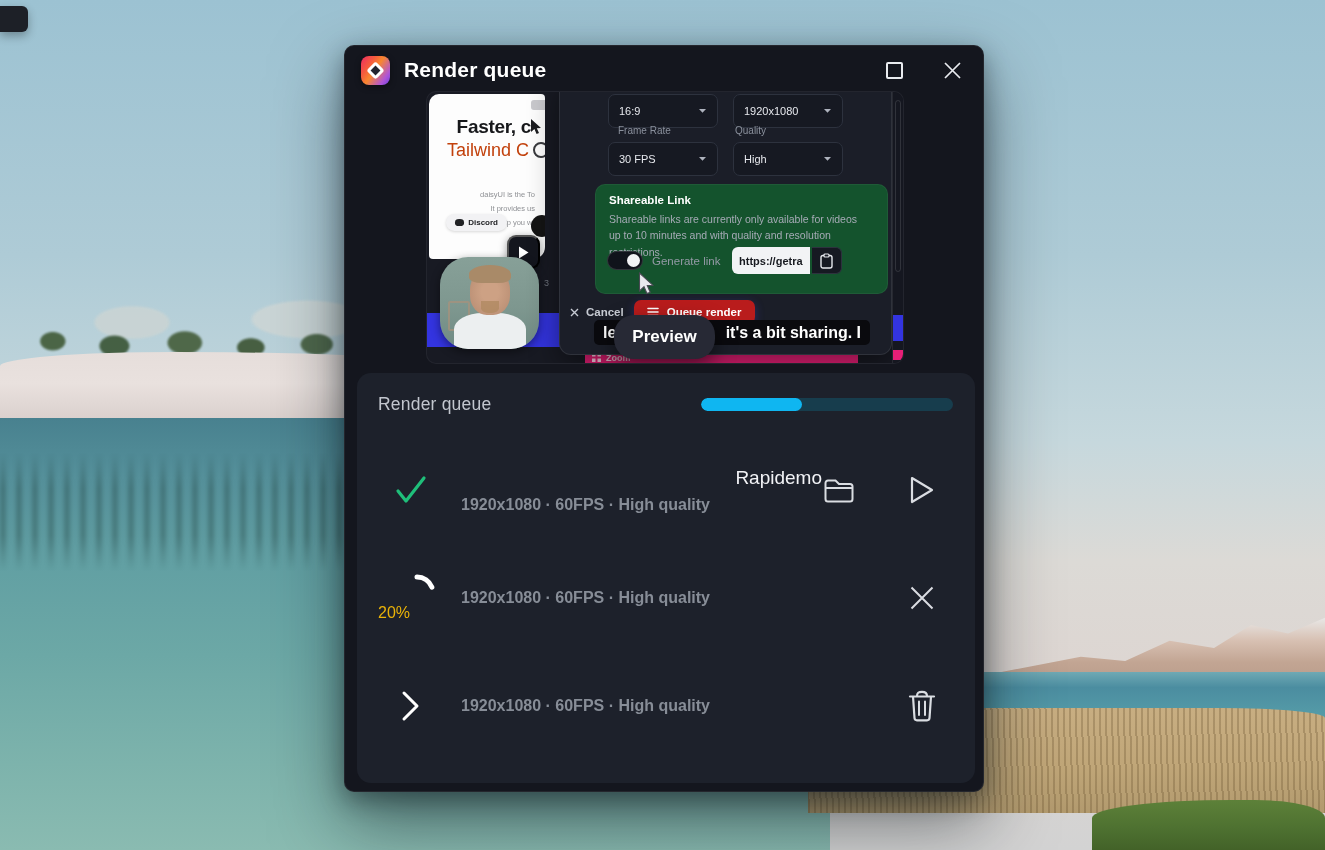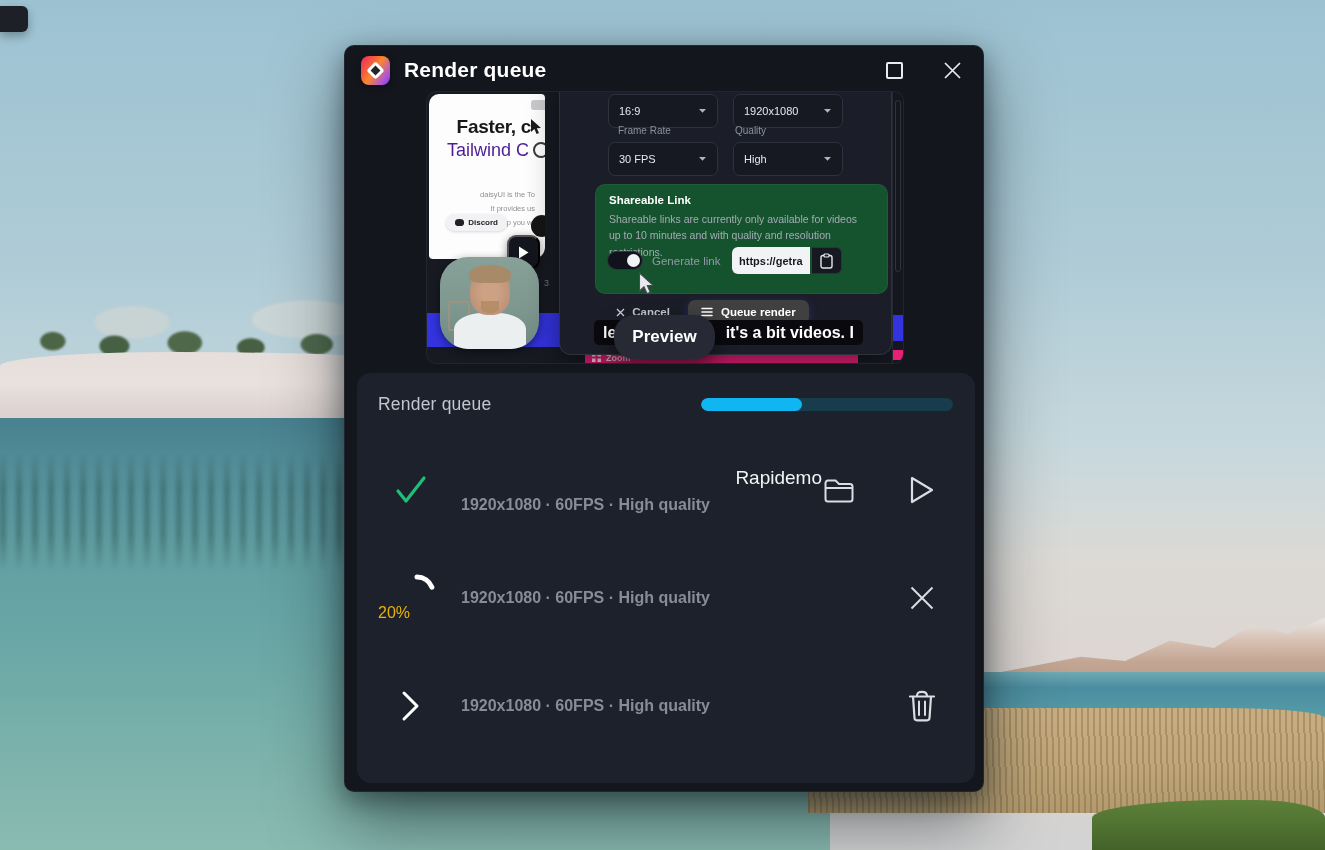--- a/index.html
+++ b/index.html
@@ -65,21 +65,21 @@
   .maximize-glyph { width:17px; height:17px; border:2px solid #e9ebef; border-radius:2px; }
   .close-btn { width:30px; height:30px; }
 
   
   .preview { position:absolute; left:81px; top:45px; width:478px; height:273px; background:#181a23;
     border-radius:10px; border:1px solid rgba(255,255,255,.05); overflow:hidden; }
 
   .thumb-card { position:absolute; left:2px; top:2px; width:116px; height:165px; background:#fdfdfd;
     border-radius:10px 4px 12px 4px; color:#17181b; overflow:hidden; }
   .thumb-title1 { position:absolute; right:14px; top:22px; font-size:19px; font-weight:800; letter-spacing:-.3px; white-space:nowrap; }
-  .thumb-title2 { position:absolute; right:16px; top:46px; font-size:18px; font-weight:400; color:#4c1d95; white-space:nowrap; }
+  .thumb-title2 { position:absolute; right:16px; top:46px; font-size:18px; font-weight:400; color:#c2410c; white-space:nowrap; }
   .thumb-line { position:absolute; right:10px; font-size:7.5px; color:#8e9094; white-space:nowrap; }
   .thumb-cursor { position:absolute; right:2px; top:24px; }
   .click-ring { position:absolute; right:-4px; top:48px; width:16px; height:16px; border:2px solid #3a3b3f; border-radius:50%; }
   .discord-pill { position:absolute; right:38px; bottom:28px; display:flex; align-items:center; gap:4px;
     background:#f2f2f4; border-radius:10px; padding:4px 9px; box-shadow:0 1px 3px rgba(0,0,0,.15); }
   .discord-dot { width:9px; height:7px; background:#202124; border-radius:45% 45% 40% 40%; }
   .discord-pill span { font-size:8px; font-weight:700; color:#1c1d20; }
   .dark-fab { position:absolute; right:-8px; bottom:22px; width:22px; height:22px; background:#141414; border-radius:50%; }
   .card-chip { position:absolute; right:-4px; top:6px; width:18px; height:10px; background:#c9c9cd; border-radius:3px; }
 
@@ -115,24 +115,24 @@
   .share-title { position:absolute; left:13px; top:9px; font-size:11.5px; font-weight:700; color:#fff; }
   .share-body { position:absolute; left:13px; top:26px; width:250px; font-size:10.5px; line-height:1.55; color:#a6abb6; }
   .toggle { position:absolute; left:11px; top:66px; width:36px; height:19px; background:#10131b; border:1px solid rgba(255,255,255,.14);
     border-radius:10px; cursor:pointer; }
   .toggle .knob { position:absolute; right:2px; top:2px; width:13px; height:13px; background:#f2f3f5; border-radius:50%; }
   .gen-label { position:absolute; left:56px; top:70px; font-size:11.5px; color:#949aa6; }
   .link-input { position:absolute; left:136px; top:62px; width:78px; height:27px; background:#f2f3f5; border:none;
     border-radius:6px 0 0 6px; font-family:inherit; font-size:11px; font-weight:600; color:#181a20; padding:0 7px; }
   .copy-btn { position:absolute; left:216px; top:62px; width:30px; height:27px; background:#161922; border:1px solid #2d323e;
     border-radius:0 6px 6px 0; border-left:none; }
-  .dlg-buttons { position:absolute; left:0; right:36px; top:225px; display:flex; justify-content:center; gap:8px; }
+  .dlg-buttons { position:absolute; left:0; right:36px; top:225px; display:flex; justify-content:flex-start; }
   .cancel-btn { display:flex; align-items:center; gap:7px; background:transparent; border:none; color:#c7cbd3;
     font-size:11.5px; font-weight:600; padding:6px 10px; cursor:pointer; font-family:inherit; }
-  .queue-btn { display:flex; align-items:center; gap:8px; background:#404040; border:none; color:#fff; border-radius:7px;
+  .queue-btn { display:flex; align-items:center; gap:8px; background:#b91c1c; border:none; color:#fff; border-radius:7px;
     font-size:11.5px; font-weight:700; padding:6px 13px; cursor:pointer; font-family:inherit; box-shadow:0 3px 10px rgba(70,73,228,.35); }
 
   .caption { position:absolute; left:167px; top:228px; height:25px; background:#0a0a0e; border-radius:5px;
     display:flex; align-items:center; padding:0 9px; gap:104px; white-space:nowrap; }
   .caption span { font-size:16px; font-weight:600; color:#fff; }
   .tooltip { position:absolute; left:187px; top:223px; width:101px; height:44px; background:#272935; border-radius:20px;
     display:flex; align-items:center; justify-content:center; box-shadow:0 8px 20px rgba(0,0,0,.5); }
   .tooltip span { font-size:17px; font-weight:700; color:#fff; }
   .pointer-cursor { position:absolute; left:211px; top:180px; }
 
@@ -298,21 +298,21 @@
           <svg width="12" height="10" viewBox="0 0 12 10">
             <path d="M1 1.5 H11 M1 5 H11 M1 8.5 H11" stroke="#fff" stroke-width="1.6" fill="none" stroke-linecap="round"></path>
           </svg>
           <span>Queue render</span>
         </button>
       </div>
     </div>
 
     <div class="caption">
       <span>let</span>
-      <span>it's a bit videos. I</span>
+      <span>it's a bit sharing. I</span>
     </div>
     <div class="tooltip">
       <span>Preview</span>
     </div>
     <svg class="pointer-cursor" width="17" height="24" viewBox="0 0 17 24">
       <path d="M1.5 1 L1.5 19 L6 14.8 L9 21.5 L12.2 20.2 L9.3 13.6 L14.8 13.2 Z" fill="#e9e9ee" stroke="#4a4a54" stroke-width="1.1"></path>
     </svg>
 
     <div class="right-strip">
       <div class="strip-scroll"></div>

